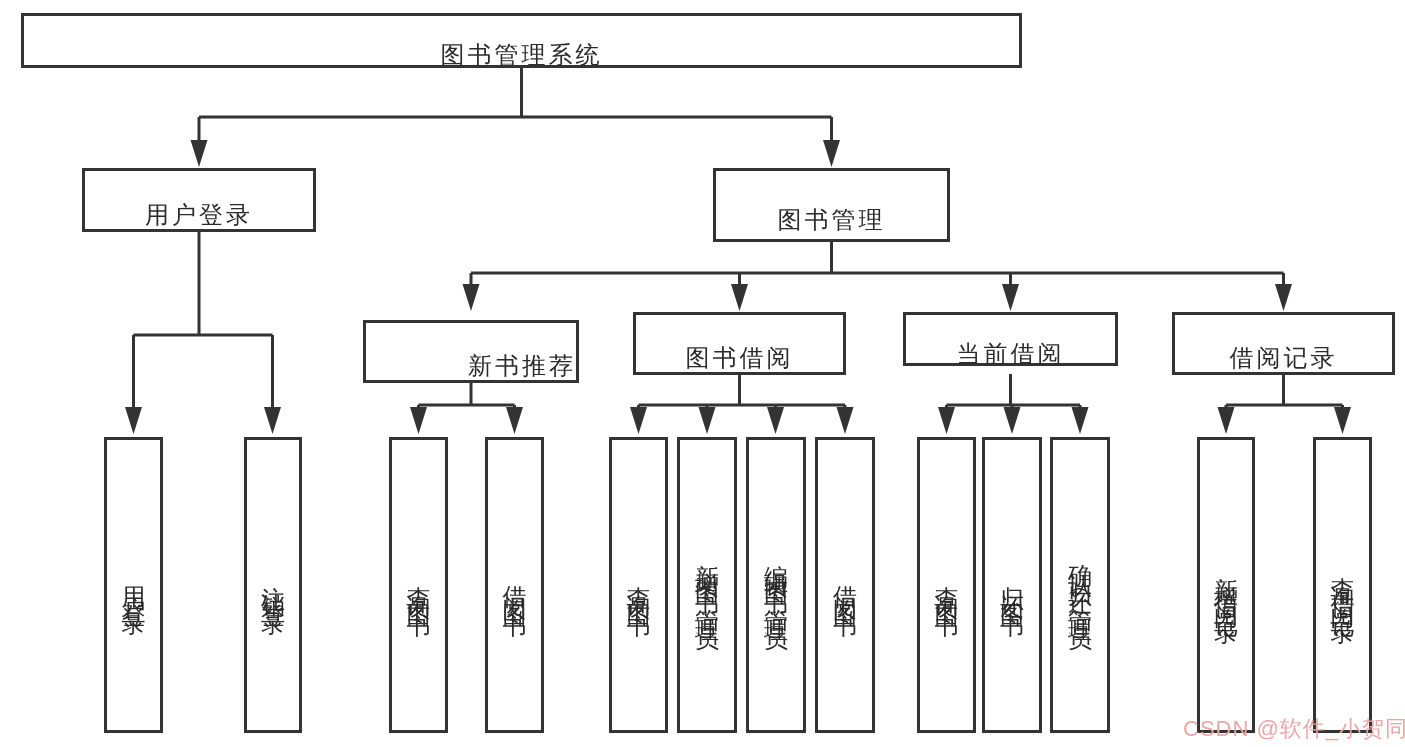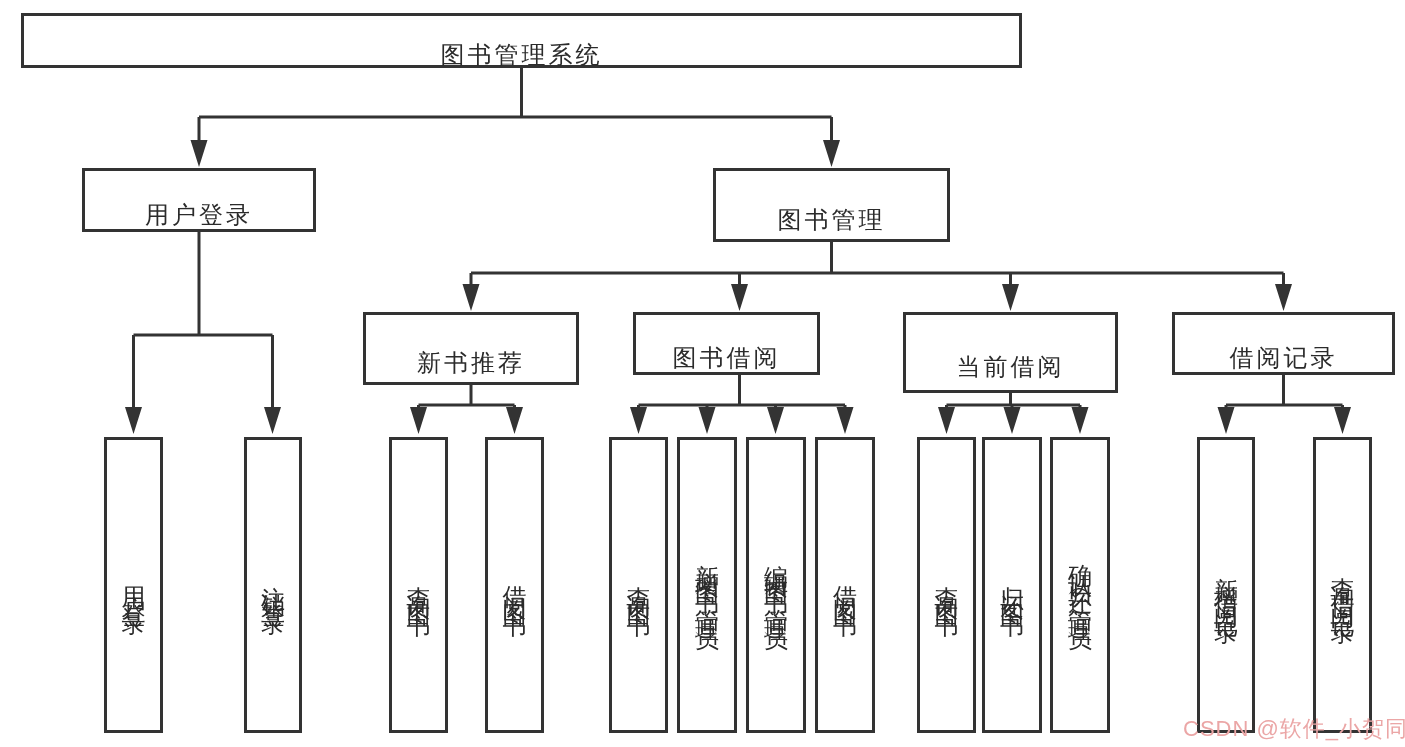--- a/index.html
+++ b/index.html
@@ -52,23 +52,23 @@
     color: #eba6a6;
     white-space: nowrap;
     z-index: 2;
   }
   
   .n-root  { left: 21px;  top: 13px;  width: 1001px; height: 55px; }
   
   .n-login { left: 82px;  top: 168px; width: 234px; height: 64px; }
   .n-mgmt  { left: 713px; top: 168px; width: 237px; height: 74px; }
   
-  .n-new   { left: 363px;  top: 312px; width: 216px; height: 73px; }
-  .n-bor   { left: 633px;  top: 312px; width: 187px; height: 63px; }
-  .n-cur   { left: 903px;  top: 312px; width: 215px; height: 81px; }
+  .n-new   { left: 363px;  top: 320px; width: 216px; height: 63px; justify-content: flex-end; }
+  .n-bor   { left: 633px;  top: 312px; width: 213px; height: 63px; }
+  .n-cur   { left: 903px;  top: 312px; width: 215px; height: 54px; }
   .n-rec   { left: 1172px; top: 312px; width: 223px; height: 63px; }
   
   .leaf { top: 437px; height: 296px; }
   .l-1  { left: 104px;  width: 59px; }
   .l-2  { left: 244px;  width: 58px; }
   .l-3  { left: 389px;  width: 59px; }
   .l-4  { left: 485px;  width: 59px; }
   .l-5  { left: 609px;  width: 59px; }
   .l-6  { left: 677px;  width: 60px; }
   .l-7  { left: 746px;  width: 60px; }

